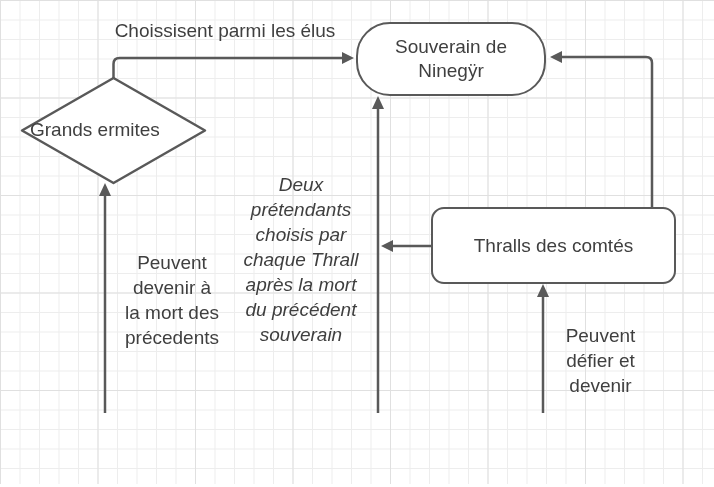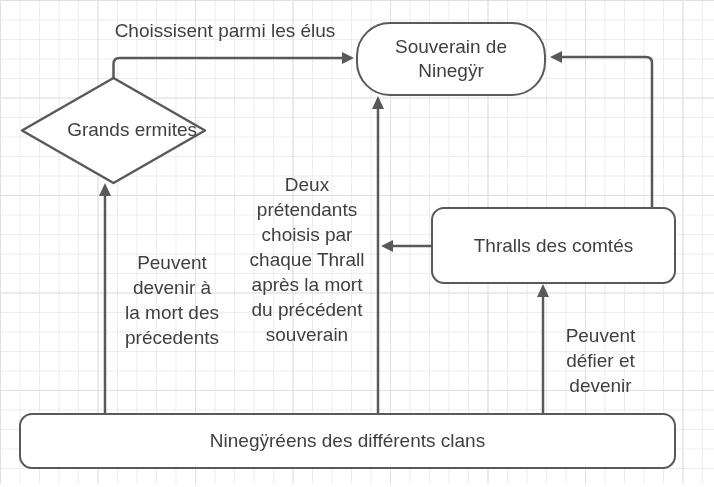--- a/index.html
+++ b/index.html
@@ -33,21 +33,21 @@
   .edge-label {
     position:absolute;
     color:#3f3f3f;
     text-align:center;
     font-size:19px; line-height:25px;
     white-space:pre-line;
   }
   .diamond-label {
     position:absolute;
     color:#3f3f3f;
-    text-align:right;
+    text-align:left;
     font-size:19px; line-height:24px;
   }
 </style>
 </head>
 <body>
 
 <div class="canvas">
 
   <svg class="wires" viewBox="0 0 714 487">
     <g fill="none" stroke="#595959" stroke-width="2.5">
@@ -80,28 +80,25 @@
     <span>Souverain de
 Ninegÿr</span>
   </div>
 
   <div class="diamond-label" style="left:30px; top:118px; width:167px;">Grands ermites</div>
 
   <div class="node rounded-sm" style="left:431px; top:207px; width:245px; height:77px;">
     <span>Thralls des comtés</span>
   </div>
 
-  <div class="node rounded-sm" style="left:19px; top:413px; width:657px; height:56px;">
-    <span>Ninegÿréens des différents clans</span>
-  </div>
 
   <div class="edge-label" style="left:100px; top:19px; width:250px; line-height:24px;">Choissisent parmi les élus</div>
 
 
-  <div class="edge-label" style="left:240px; top:172px; width:134px;">Deux
+  <div class="edge-label" style="left:234px; top:172px; width:134px;font-style:italic;">Deux
 prétendants
 choisis par
 chaque Thrall
 après la mort
 du précédent
 souverain</div>
 
   <div class="edge-label" style="left:112px; top:250px; width:120px;">Peuvent
 devenir à
 la mort des

